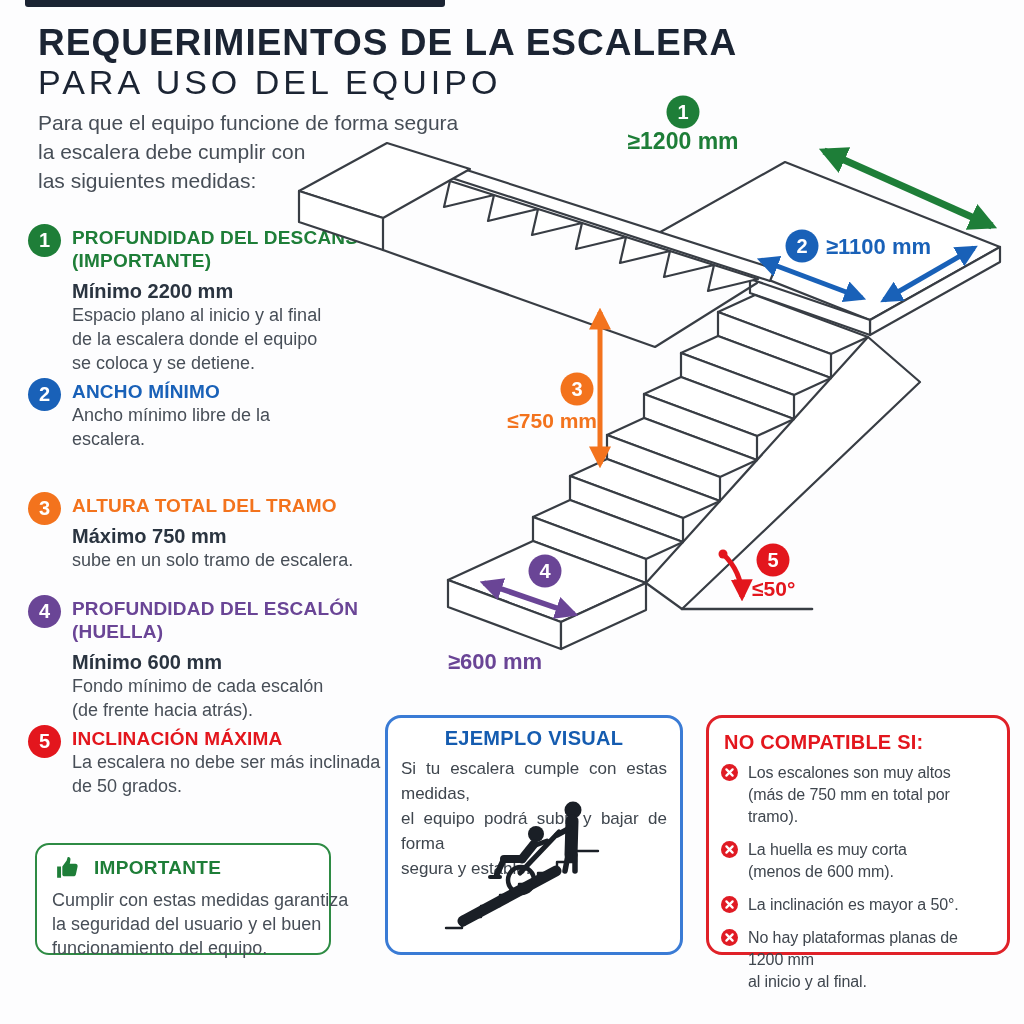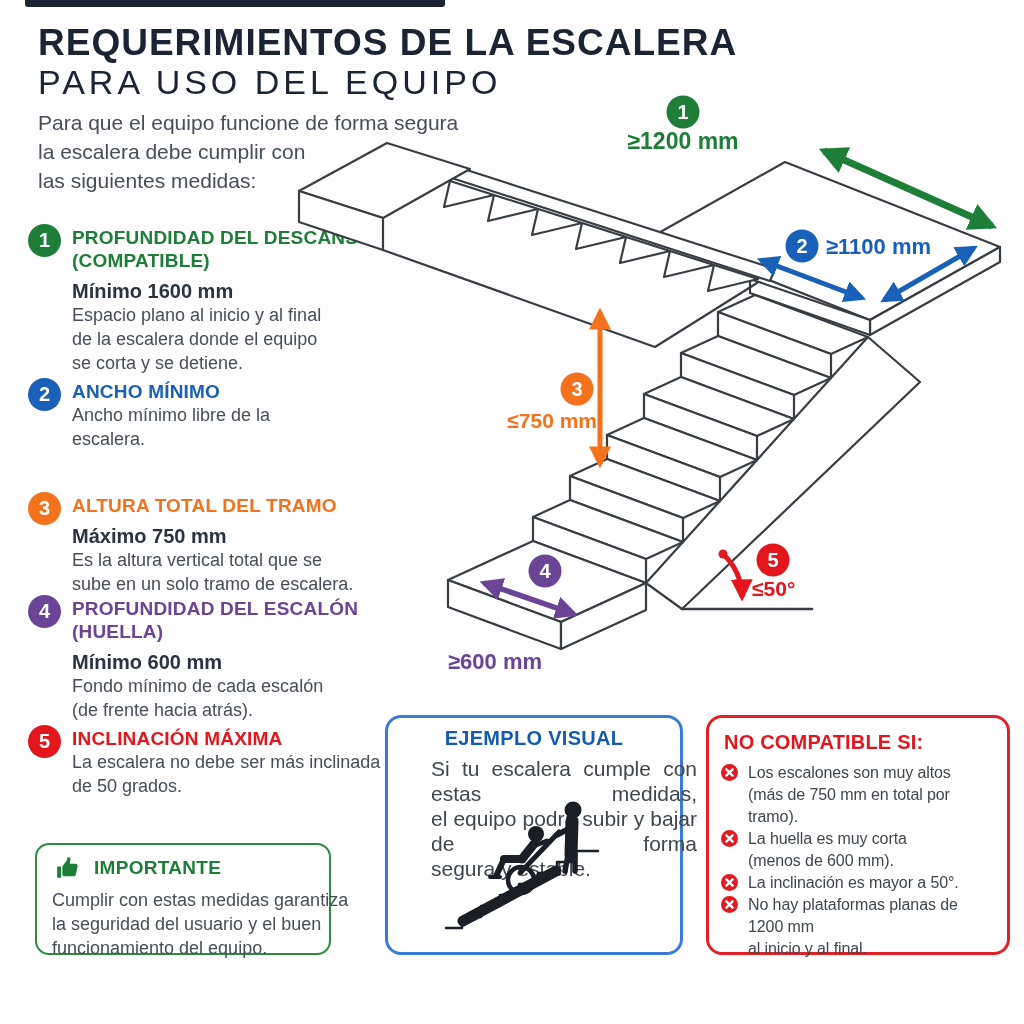--- a/index.html
+++ b/index.html
@@ -27,25 +27,25 @@
   .imp-box{left:35px;top:843px;width:296px;height:112px;border:2px solid #2e8b44;border-radius:14px;background:#fff;box-sizing:border-box;}
   .imp-head{left:55px;top:855px;display:flex;align-items:center;gap:12px;}
   .imp-title{font-size:19px;font-weight:700;color:#1e7e38;letter-spacing:.3px;}
   .imp-body{left:52px;top:888px;font-size:18px;color:#474e57;line-height:24px;}
   
   .diagram{left:0;top:0;width:1024px;height:1024px;pointer-events:none;}
   
   .card{box-sizing:border-box;background:#fff;}
   .ej-box{left:385px;top:715px;width:298px;height:240px;border:3px solid #3a7bd5;border-radius:16px;}
   .ej-title{left:385px;top:727px;width:298px;text-align:center;font-size:20px;font-weight:700;color:#155cb0;letter-spacing:.3px;}
-  .ej-body{left:401px;top:756px;width:266px;font-size:21px;color:#3f464e;line-height:25px;margin-left:30px;}
+  .ej-body{left:401px;top:756px;width:266px;font-size:17px;color:#3f464e;line-height:25px;}
   .jl{text-align:justify;text-align-last:justify;}
   .nc-box{left:706px;top:715px;width:304px;height:240px;border:3px solid #e02128;border-radius:16px;}
   .nc-title{left:724px;top:731px;font-size:20px;font-weight:700;color:#e3161d;letter-spacing:.2px;}
-  .nc-list{left:721px;top:762px;width:272px;display:flex;flex-direction:column;}
+  .nc-list{left:721px;top:762px;width:272px;display:flex;flex-direction:column;gap:11px;}
   .nc-item{display:flex;gap:10px;align-items:flex-start;}
   .nc-item svg{flex:0 0 17px;margin-top:2px;}
   .nc-text{font-size:16px;color:#3f464e;line-height:22px;letter-spacing:-0.1px;}
   .svgtext{font-family:"Liberation Sans","DejaVu Sans",sans-serif;font-weight:700;}
 </style>
 </head>
 <body>
 
 <div class="abs top-strip"></div>
 
@@ -55,27 +55,27 @@
   <div>Para que el equipo funcione de forma segura</div>
   <div>la escalera debe cumplir con</div>
   <div>las siguientes medidas:</div>
 </div>
 
 <div class="abs req" style="top:226px">
   <div class="badge b-green">1</div>
   <div>
     <h3 class="c-green">
       <div>PROFUNDIDAD DEL DESCANSO</div>
-      <div>(COMPATIBLE)</div>
+      <div>(IMPORTANTE)</div>
     </h3>
-    <div class="val">Mínimo 1600 mm</div>
+    <div class="val">Mínimo 2200 mm</div>
     <div class="desc">
       <div>Espacio plano al inicio y al final</div>
       <div>de la escalera donde el equipo</div>
-      <div>se corta y se detiene.</div>
+      <div>se coloca y se detiene.</div>
     </div>
   </div>
 </div>
 
 <div class="abs req" style="top:380px">
   <div class="badge b-blue">2</div>
   <div>
     <h3 class="c-blue">
         <div>ANCHO MÍNIMO</div>
       </h3>
@@ -87,21 +87,20 @@
 </div>
 
 <div class="abs req" style="top:494px">
   <div class="badge b-orange">3</div>
   <div>
     <h3 class="c-orange">
         <div>ALTURA TOTAL DEL TRAMO</div>
       </h3>
     <div class="val">Máximo 750 mm</div>
     <div class="desc">
-      <div>Es la altura vertical total que se</div>
       <div>sube en un solo tramo de escalera.</div>
     </div>
   </div>
 </div>
 
 <div class="abs req" style="top:597px">
   <div class="badge b-purple">4</div>
   <div>
     <h3 class="c-purple">
       <div>PROFUNDIDAD DEL ESCALÓN</div>

